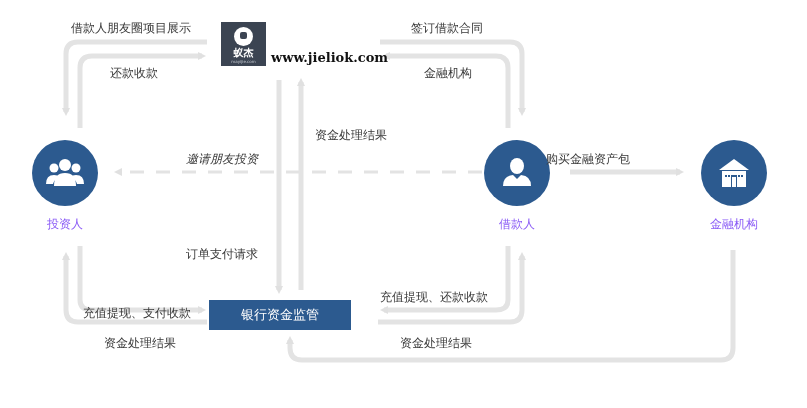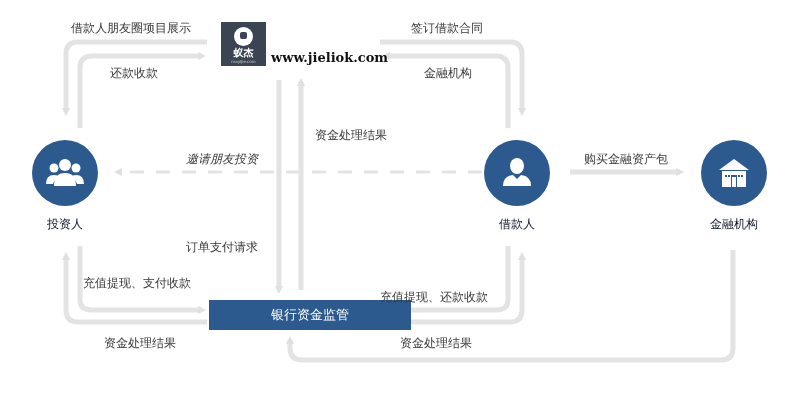--- a/index.html
+++ b/index.html
@@ -3,22 +3,22 @@
 <meta charset="utf-8">
 <style>
   html, body { margin: 0; padding: 0; background: #ffffff; }
   body { width: 807px; height: 408px; position: relative; overflow: hidden;
          font-family: "DejaVu Sans", "Liberation Sans", sans-serif; }
   .canvas { position: absolute; left: 0; top: 0; width: 807px; height: 408px; }
   svg.lines { position: absolute; left: 0; top: 0; }
   .lbl { position: absolute; font-size: 12px; color: #3a3a3a; white-space: nowrap; line-height: 14px; }
   .node { position: absolute; width: 66px; height: 66px; border-radius: 50%; background: #2c5a8f; }
   .node svg { position: absolute; left: 0; top: 0; }
-  .node-lbl { position: absolute; font-size: 12px; color: #0f172a; white-space: nowrap; text-align: center; width: 80px; line-height: 14px; }
-  .bank { position: absolute; left: 209px; top: 300px; width: 202px; height: 30px; background: #2c5a8f;
+  .node-lbl { position: absolute; font-size: 12px; color: #8b5cf6; white-space: nowrap; text-align: center; width: 80px; line-height: 14px; }
+  .bank { position: absolute; left: 209px; top: 300px; width: 142px; height: 30px; background: #2c5a8f;
           color: #ffffff; font-size: 13px; line-height: 30px; text-align: center; }
   .logo { position: absolute; left: 221px; top: 19px; width: 150px; height: 50px; }
   .logo-badge { position: absolute; left: 0; top: 3px; width: 45px; height: 44px; background: #3b4452; }
   .logo-badge .ball { position: absolute; left: 13px; top: 5px; width: 19px; height: 19px; border-radius: 50%; background: #fff; }
   .logo-badge .ball::after { content: ""; position: absolute; left: 6px; top: 5px; width: 7px; height: 7px; background: #3b4452; border-radius: 2px; }
   .logo-badge .name { position: absolute; left: 0; top: 25px; width: 45px; text-align: center; color: #fff; font-size: 10px; font-weight: bold; line-height: 11px; }
   .logo-badge .sub { position: absolute; left: 0; top: 37px; width: 45px; text-align: center; color: #c8cdd4; font-size: 4px; line-height: 5px; }
   .logo-title { position: absolute; left: 50px; top: 0px; font-size: 27px; font-weight: bold; color: #111; letter-spacing: 1px; line-height: 32px; }
   .logo-url { position: absolute; left: 50px; top: 33px; font-size: 13px; font-weight: bold; color: #111; font-family: "DejaVu Serif", serif; line-height: 12px; }
 </style>
@@ -115,20 +115,20 @@
   <div class="node-lbl" style="left:694px;top:217px;">金融机构</div>
 
   <div class="bank">银行资金监管</div>
 
   <div class="lbl" style="left:71px;top:21px;">借款人朋友圈项目展示</div>
   <div class="lbl" style="left:110px;top:66px;">还款收款</div>
   <div class="lbl" style="left:411px;top:21px;">签订借款合同</div>
   <div class="lbl" style="left:424px;top:66px;">金融机构</div>
   <div class="lbl" style="left:186px;top:152px;font-style:italic;">邀请朋友投资</div>
   <div class="lbl" style="left:315px;top:128px;">资金处理结果</div>
-  <div class="lbl" style="left:186px;top:240px;">订单支付请求</div>
-  <div class="lbl" style="left:83px;top:276px;text-align:right;">充值提现、支付收款</div>
+  <div class="lbl" style="left:186px;top:248px;font-family:Liberation Mono, monospace;">订单支付请求</div>
+  <div class="lbl" style="left:83px;top:306px;text-align:right;">充值提现、支付收款</div>
   <div class="lbl" style="left:104px;top:336px;">资金处理结果</div>
   <div class="lbl" style="left:380px;top:290px;text-align:right;">充值提现、还款收款</div>
   <div class="lbl" style="left:400px;top:336px;">资金处理结果</div>
-  <div class="lbl" style="left:584px;top:152px;">购买金融资产包</div>
+  <div class="lbl" style="left:546px;top:152px;">购买金融资产包</div>
 
 </div>
 
 </body></html>

